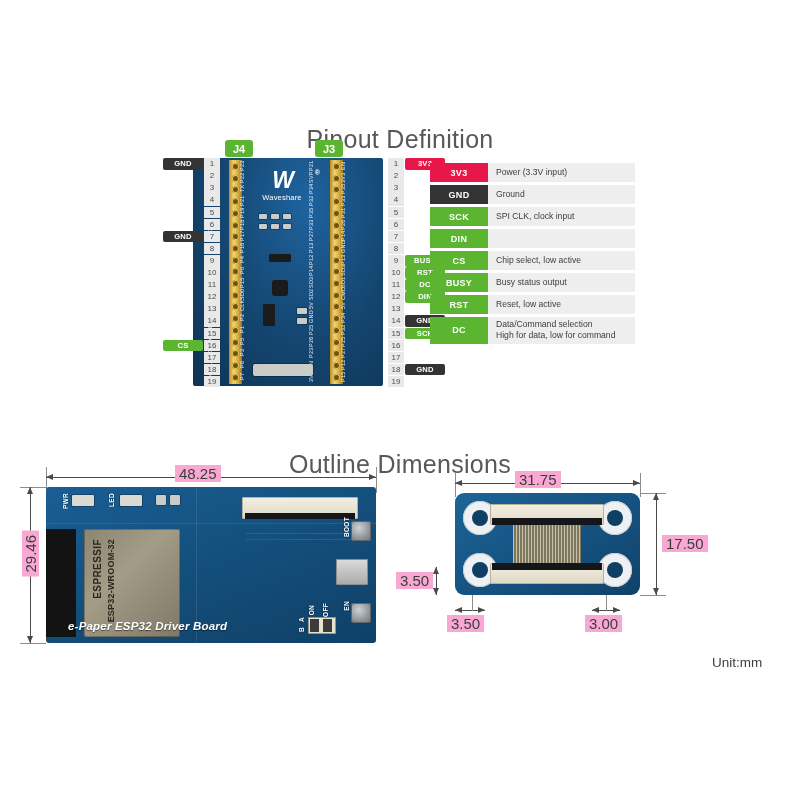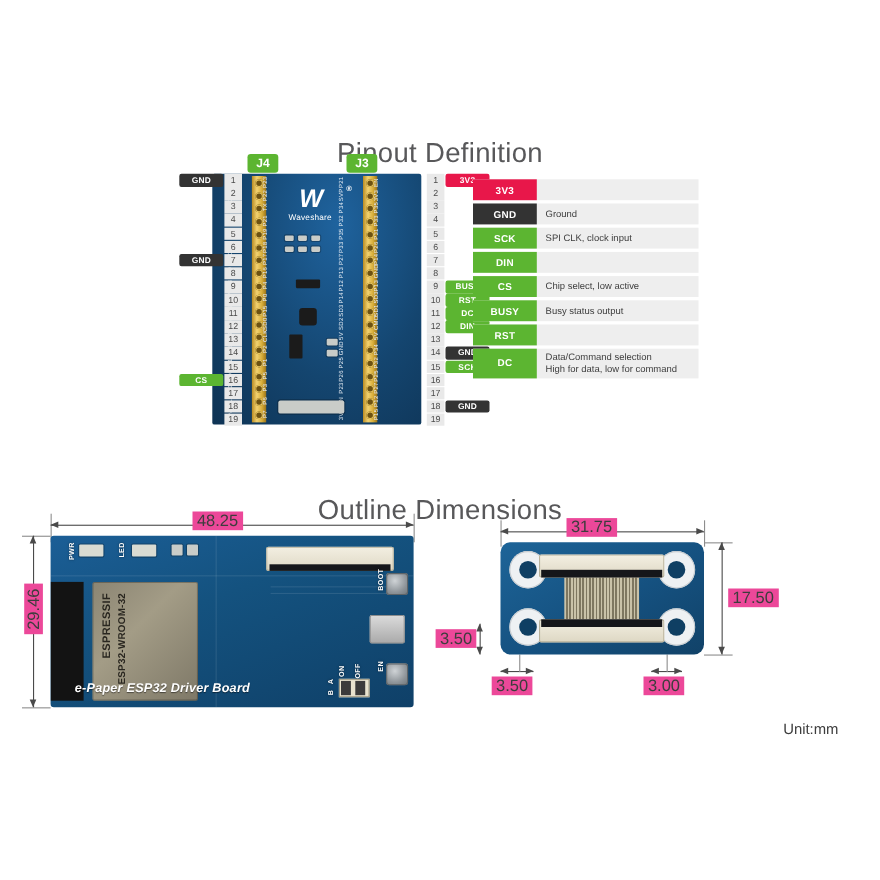--- a/index.html
+++ b/index.html
@@ -112,21 +112,21 @@
   .dimline.h{ height:1px; }
   .dimline.v{ width:1px; }
   .ext{ position:absolute; background:#8d8d8d; }
   .ext.v{ width:1px; }
   .ext.h{ height:1px; }
   .arrow{ position:absolute; width:0; height:0; }
   .arrow.l{ border-top:3.5px solid transparent; border-bottom:3.5px solid transparent; border-right:7px solid #4a4a4a; }
   .arrow.r{ border-top:3.5px solid transparent; border-bottom:3.5px solid transparent; border-left:7px solid #4a4a4a; }
   .arrow.u{ border-left:3.5px solid transparent; border-right:3.5px solid transparent; border-bottom:7px solid #4a4a4a; }
   .arrow.d{ border-left:3.5px solid transparent; border-right:3.5px solid transparent; border-top:7px solid #4a4a4a; }
-  .dimtxt{ position:absolute; font-size:15px; color:#3d3d3d; background:#ec4899; padding:0 4px; }
+  .dimtxt{ position:absolute; font-size:15px; color:#3d3d3d; background:#f9a8d4; padding:0 4px; }
   .dimtxt.vert{ writing-mode:vertical-rl; transform:rotate(180deg); padding:4px 0; }
 
   
   #pcb-left{
     position:absolute; left:46px; top:32px; width:330px; height:156px;
     background:
       linear-gradient(160deg,#1b5e96 0%,#14527f 40%,#0f4068 100%);
     border-radius:3px; overflow:hidden;
   }
   #pcb-left .trace{ position:absolute; background:rgba(255,255,255,.10); }
@@ -523,20 +523,21 @@
       <div class="prow">
         <div class="pnum">19</div>
         <div class="ptag empty"></div>
       </div>
     </div>
 </div>
 
 <div id="legend">
     <div class="lrow">
       <div class="lkey" style="background: rgb(232, 23, 74);">3V3</div>
+      <div class="ldesc">Power (3.3V input)</div>
     </div>
     <div class="lrow">
       <div class="lkey" style="background: rgb(51, 51, 51);">GND</div>
       <div class="ldesc">Ground</div>
     </div>
     <div class="lrow">
       <div class="lkey" style="background: rgb(92, 181, 49);">SCK</div>
       <div class="ldesc">SPI CLK, clock input</div>
     </div>
     <div class="lrow">
@@ -545,20 +546,21 @@
     <div class="lrow">
       <div class="lkey" style="background: rgb(92, 181, 49);">CS</div>
       <div class="ldesc">Chip select, low active</div>
     </div>
     <div class="lrow">
       <div class="lkey" style="background: rgb(92, 181, 49);">BUSY</div>
       <div class="ldesc">Busy status output</div>
     </div>
     <div class="lrow">
       <div class="lkey" style="background: rgb(92, 181, 49);">RST</div>
+      <div class="ldesc">Reset, low active</div>
     </div>
     <div class="lrow">
       <div class="lkey" style="background: rgb(92, 181, 49);">DC</div>
       <div class="ldesc">Data/Command selection
 High for data, low for command</div>
     </div>
   </div>
 
 <h2 class="section-title" id="t-outline">Outline Dimensions</h2>
 

